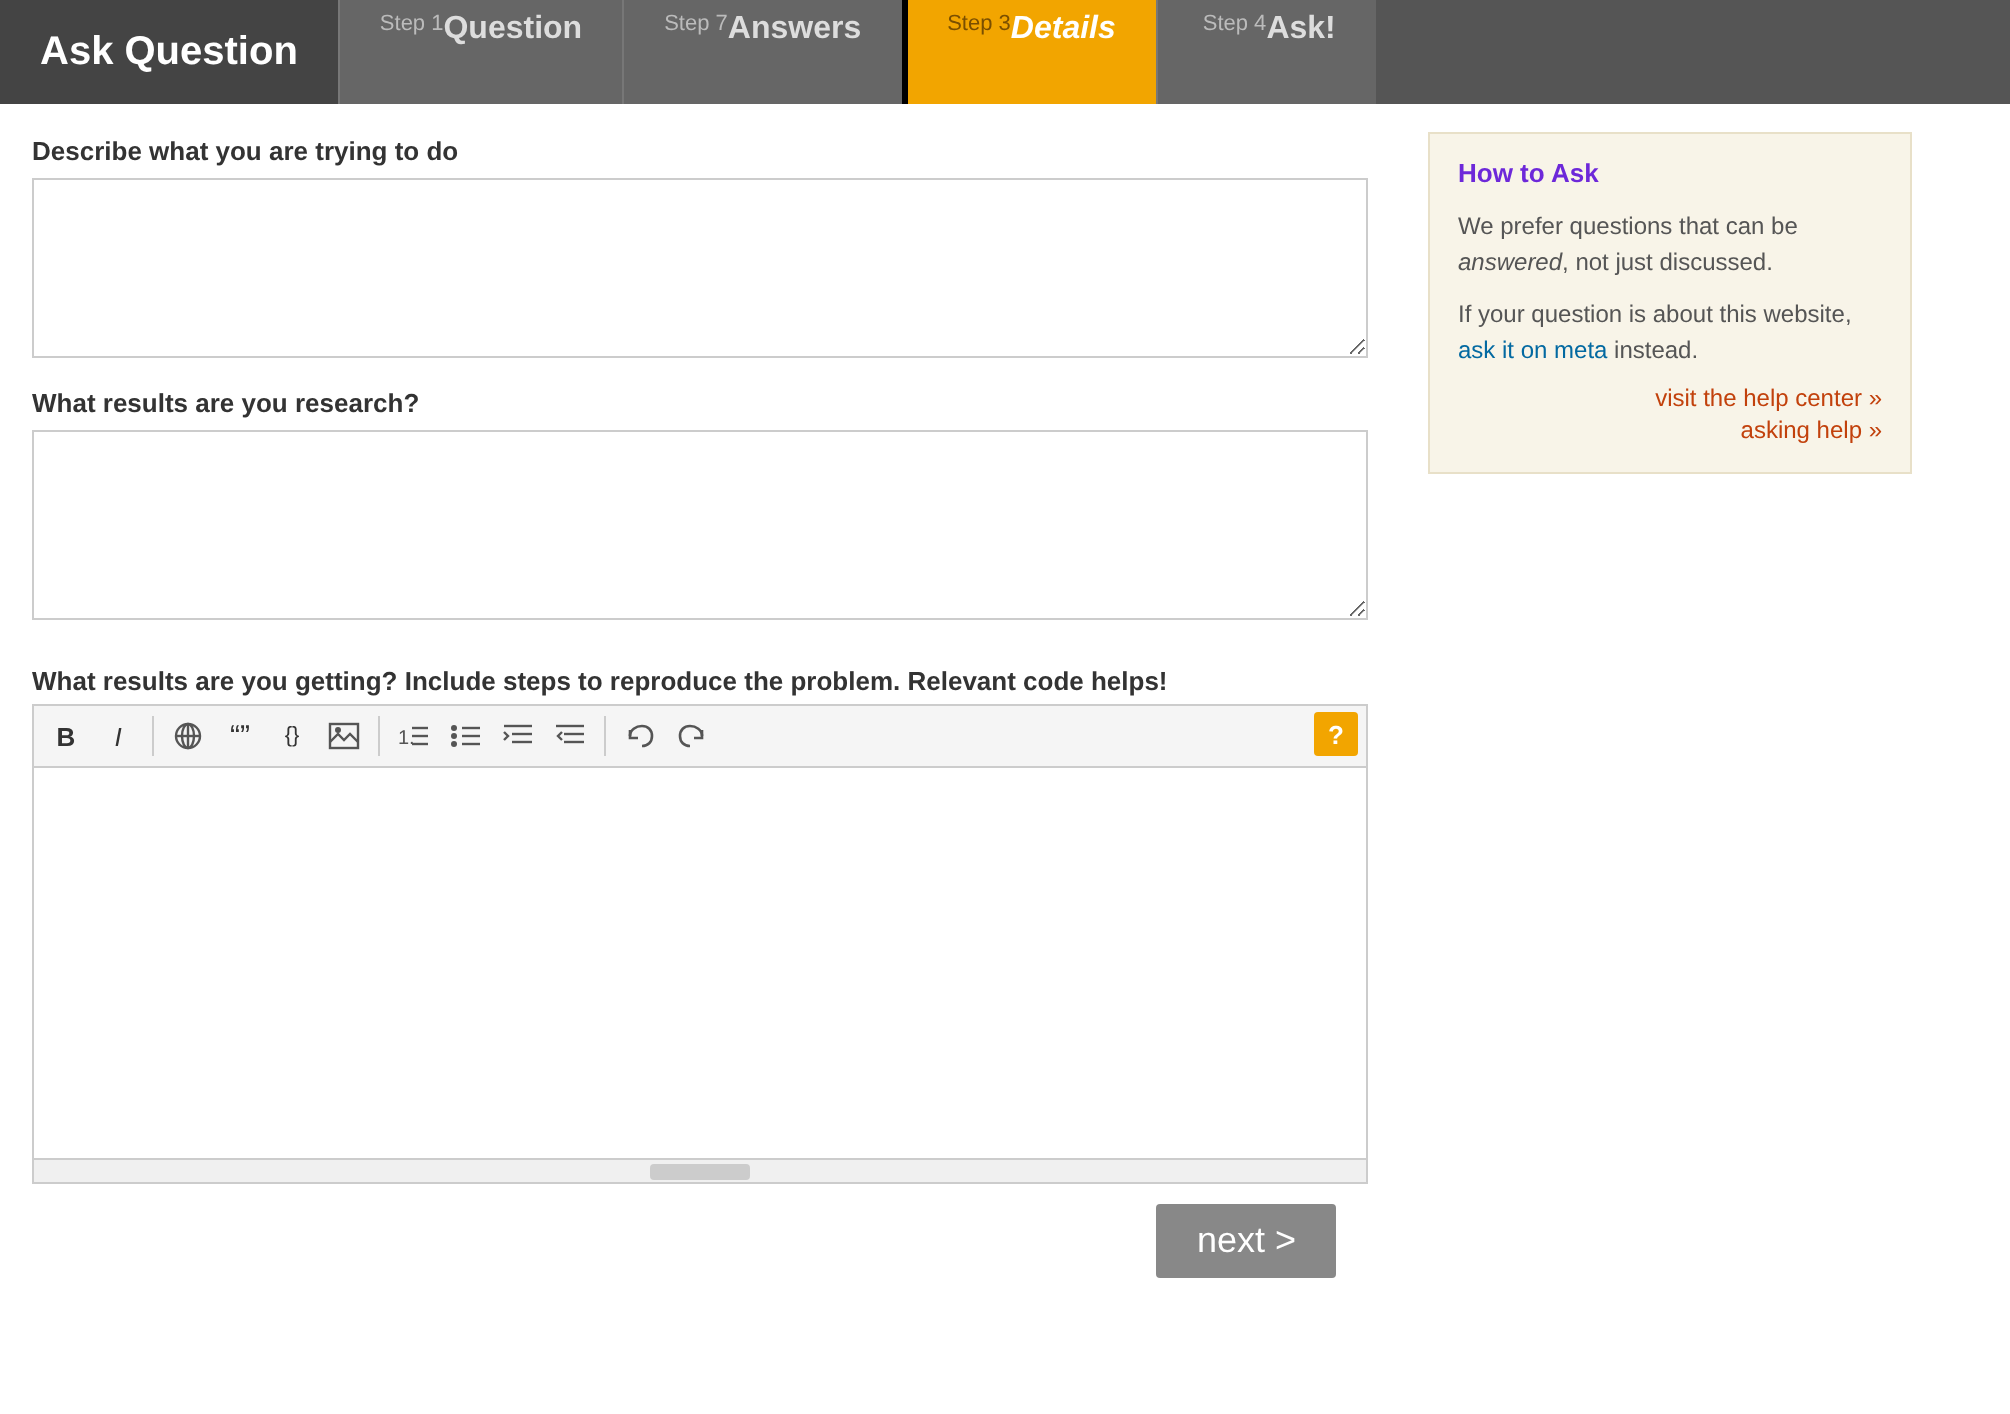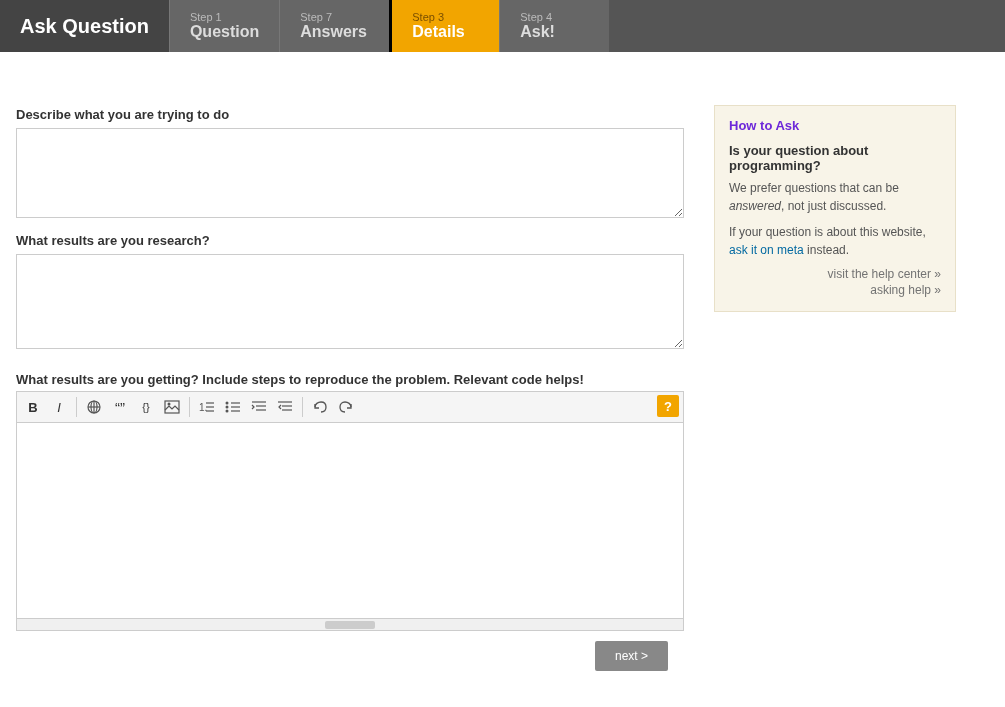--- a/index.html
+++ b/index.html
@@ -26,22 +26,22 @@
       padding: 8px 20px;
       display: flex;
       align-items: center;
       font-size: 20px;
       font-weight: bold;
       min-width: 150px;
     }
 
     .step-item {
       display: flex;
-      flex-direction: column;
-      justify-content: center;
+      flex-direction: row;
+      justify-content: flex-end;
       padding: 6px 20px;
       color: #ccc;
       background: #666;
       border-left: 1px solid #777;
       min-width: 110px;
       cursor: pointer;
     }
 
     .step-item .step-num {
       font-size: 11px;
@@ -58,28 +58,28 @@
       background: #f2a500;
       border-left: 3px solid #000000;
     }
 
     .step-item.active .step-num {
       color: #7a4f00;
     }
 
     .step-item.active .step-name {
       color: #fff;
+      font-style: italic;
     }
 
     
     .main-content {
       display: flex;
       flex: 1;
       padding: 0;
-      margin-top: 39px;
     }
 
     
     .form-area {
       flex: 1;
       padding: 16px 16px 16px 16px;
       max-width: 700px;
     }
 
     .field-label {
@@ -210,21 +210,21 @@
       justify-content: flex-end;
       padding: 10px 16px 10px 0;
       max-width: 700px;
     }
 
     .next-btn {
       background: #888;
       color: #fff;
       border: none;
       padding: 8px 20px;
-      font-size: 12px;
+      font-size: 18px;
       cursor: pointer;
       border-radius: 2px;
     }
 
     
     .sidebar {
       width: 270px;
       padding: 14px 14px 14px 14px;
       background: #fff;
     }
@@ -266,21 +266,21 @@
       font-size: 12px;
     }
 
     .sidebar-links {
       text-align: right;
       margin-top: 8px;
     }
 
     .sidebar-links a {
       display: block;
-      color: #737373;
+      color: #c2410c;
       font-size: 12px;
       text-decoration: none;
       margin-bottom: 2px;
     }
   </style>
 </head>
 <body>
 
 <div class="page-wrapper">
 
@@ -399,21 +399,20 @@
       </div>
 
       <div class="next-btn-row">
         <button class="next-btn">next &gt;</button>
       </div>
     </div>
 
     <div class="sidebar">
       <div class="sidebar-box">
         <h3>How to Ask</h3>
-        <div class="subheading">Is your question about programming?</div>
         <p>
           We prefer questions that can be <em>answered</em>, not just discussed.
         </p>
         <p>
           If your question is about this website, <a class="link" href="#">ask it on meta</a> instead.
         </p>
         <div class="sidebar-links">
           <a href="#">visit the help center »</a>
           <a href="#">asking help »</a>
         </div>

